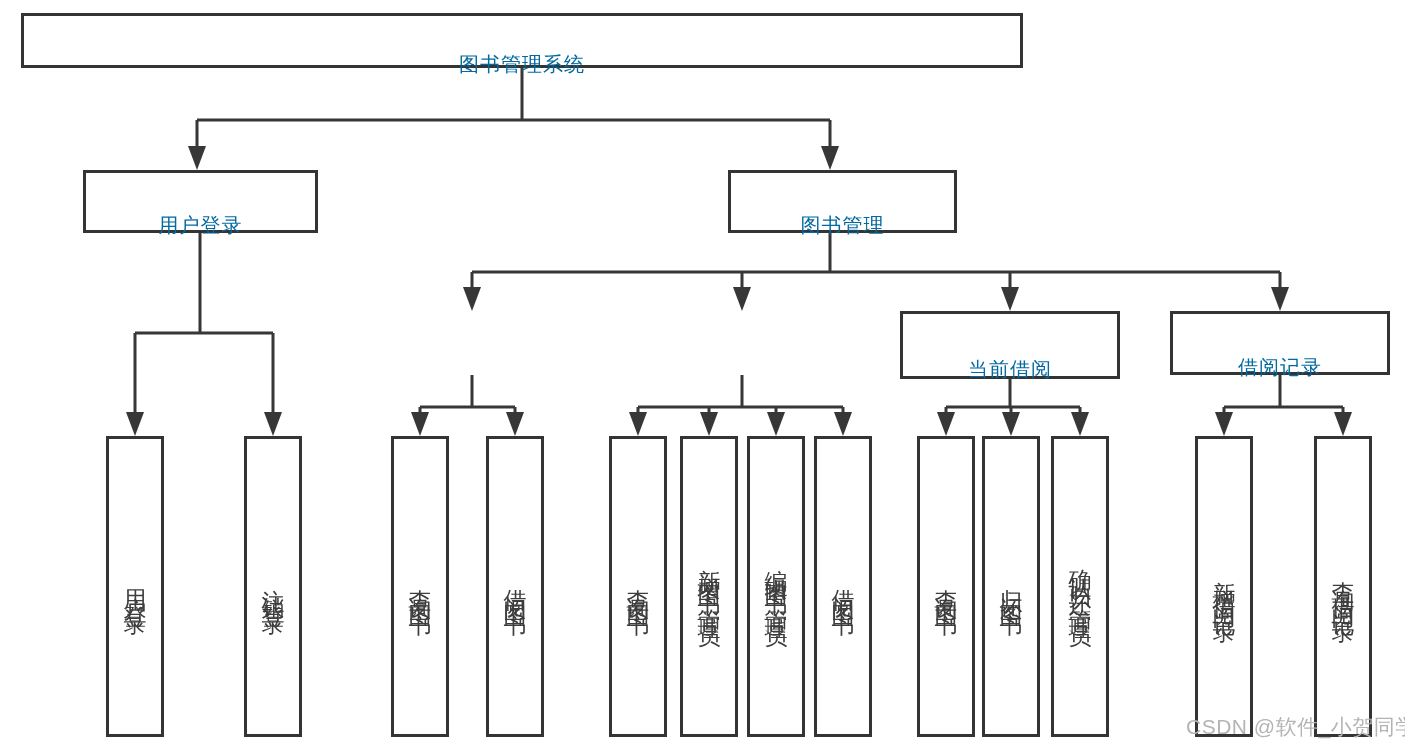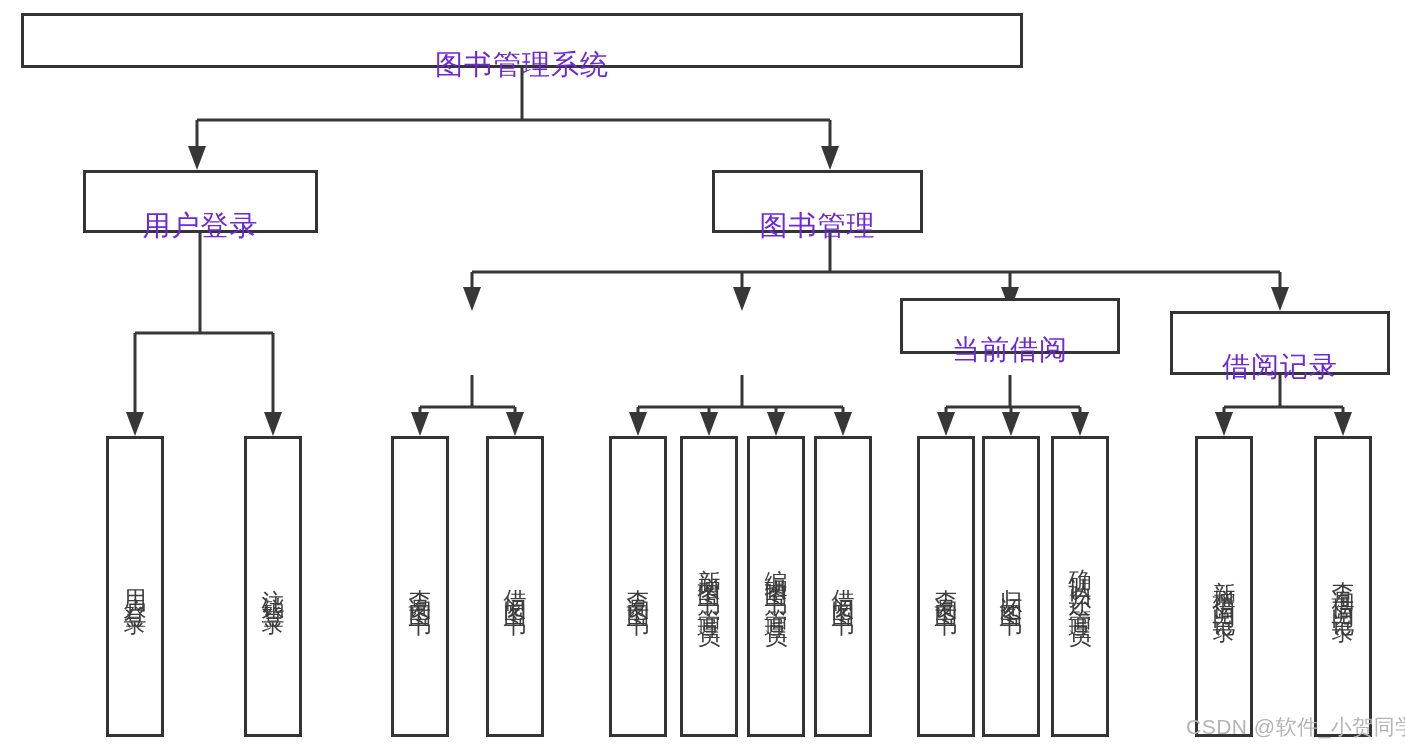--- a/index.html
+++ b/index.html
@@ -34,22 +34,22 @@
     position: absolute;
     box-sizing: border-box;
     background: #ffffff;
     border: 3px solid #343434;
     display: flex;
     align-items: center;
     justify-content: center;
     z-index: 2;
   }
   .node.h span {
-    font-size: 28px;
-    color: #6d28d9;
+    font-size: 20px;
+    color: #0369a1;
     letter-spacing: 1px;
     white-space: nowrap;
     margin-top: 48px;
   }
   .node.v span {
     writing-mode: vertical-rl;
     text-orientation: mixed;
     font-size: 23px;
     letter-spacing: 8px;
     color: #3d3d3d;
@@ -121,25 +121,25 @@
     </g>
   </svg>
 
   <div class="node h" style="left:21px; top:13px; width:1002px; height:55px">
     <span>图书管理系统</span>
   </div>
 
   <div class="node h" style="left:83px; top:170px; width:235px; height:63px">
     <span>用户登录</span>
   </div>
-  <div class="node h" style="left:712px; top:170px; width:211px; height:63px">
+  <div class="node h" style="left:728px; top:170px; width:229px; height:63px">
     <span>图书管理</span>
   </div>
 
-  <div class="node h" style="left:900px; top:298px; width:220px; height:56px">
+  <div class="node h" style="left:900px; top:311px; width:220px; height:68px">
     <span>当前借阅</span>
   </div>
   <div class="node h" style="left:1170px; top:311px; width:220px; height:64px">
     <span>借阅记录</span>
   </div>
 
   <div class="node v" style="left:106px; top:436px; width:58px; height:301px">
     <span>用户登录</span>
   </div>
   <div class="node v" style="left:244px; top:436px; width:58px; height:301px">

